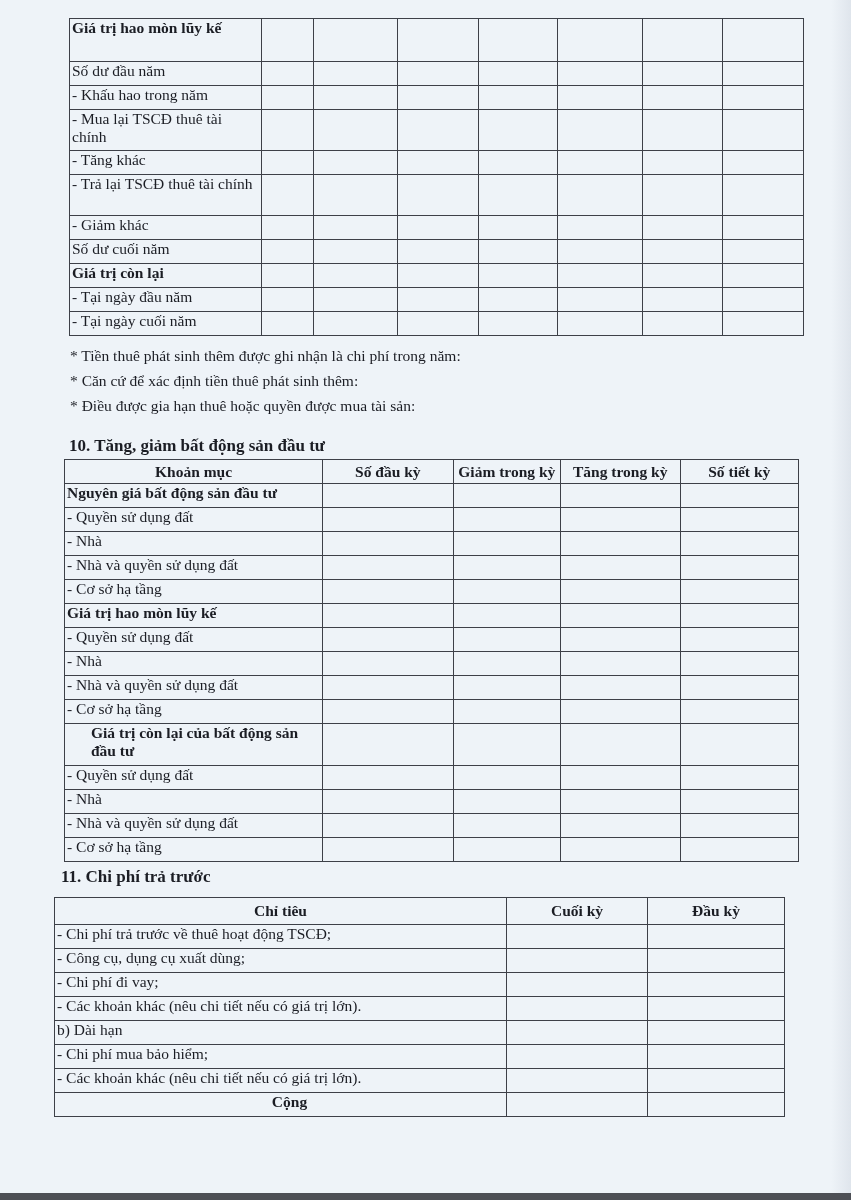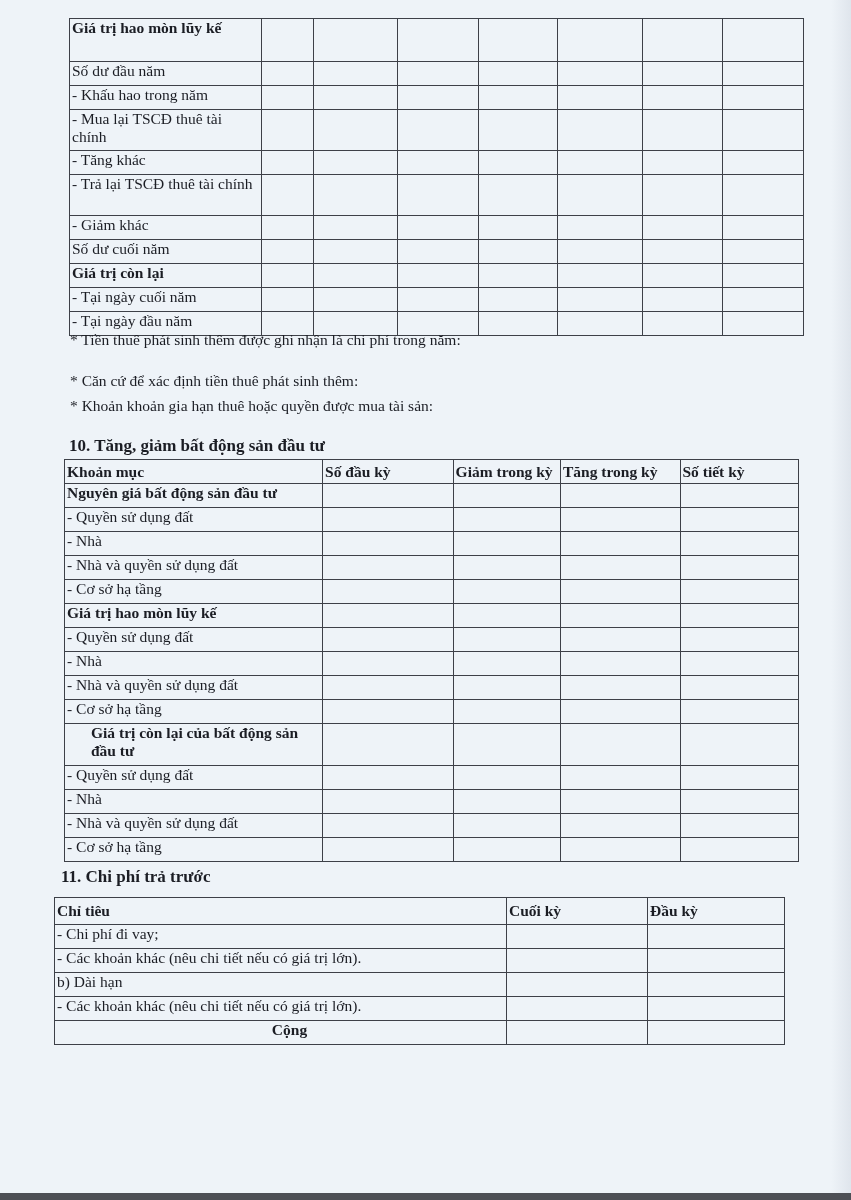--- a/index.html
+++ b/index.html
@@ -20,21 +20,21 @@
   table.grid {
     position: absolute; border-collapse: collapse; table-layout: fixed;
     font-size: 15.5px; line-height: 18px;
   }
   table.grid td, table.grid th {
     border: 1px solid #3d4048;
     padding: 0 2px; vertical-align: top; font-weight: normal; text-align: left;
     overflow: hidden;
   }
   table.grid td.bold, table.grid th { font-weight: bold; }
-  table.grid th { text-align: left; vertical-align: middle; }
+  table.grid th { text-align: center; vertical-align: middle; }
   table.grid td.center { text-align: center; padding-left: 20px; }
   .note {
     position: absolute; left: 70px; font-size: 15.5px; line-height: 18px; white-space: nowrap;
   }
   .heading {
     position: absolute; font-size: 17px; font-weight: bold; white-space: nowrap;
   }
   
   #t1 { left: 69px; top: 18px; width: 734px; }
   #t1 tr.r-tall td { height: 42px; }
@@ -150,45 +150,45 @@
         <td class="bold">Giá trị còn lại</td>
         <td></td>
         <td></td>
         <td></td>
         <td></td>
         <td></td>
         <td></td>
         <td></td>
       </tr>
       <tr class="r-short">
+        <td>- Tại ngày đầu năm</td>
+        <td></td>
+        <td></td>
+        <td></td>
+        <td></td>
+        <td></td>
+        <td></td>
+        <td></td>
+      </tr>
+      <tr class="r-short">
         <td>- Tại ngày cuối năm</td>
-        <td></td>
-        <td></td>
-        <td></td>
-        <td></td>
-        <td></td>
-        <td></td>
-        <td></td>
-      </tr>
-      <tr class="r-short">
-        <td>- Tại ngày đầu năm</td>
         <td></td>
         <td></td>
         <td></td>
         <td></td>
         <td></td>
         <td></td>
         <td></td>
       </tr>
     </tbody>
 </table>
 
-<div class="note" style="top:331px">* Tiền thuê phát sinh thêm được ghi nhận là chi phí trong năm:</div>
+<div class="note" style="top:347px">* Tiền thuê phát sinh thêm được ghi nhận là chi phí trong năm:</div>
 <div class="note" style="top:372px">* Căn cứ để xác định tiền thuê phát sinh thêm:</div>
-<div class="note" style="top:397px">* Khoản khoản gia hạn thuê hoặc quyền được mua tài sản:</div>
+<div class="note" style="top:397px">* Điều được gia hạn thuê hoặc quyền được mua tài sản:</div>
 
 <div class="heading" style="left:69px; top:436px">10. Tăng, giảm bất động sản đầu tư</div>
 <table class="grid" id="t2">
   <colgroup>
     <col style="width:257px">
       <col style="width:130px">
       <col style="width:107px">
       <col style="width:119px">
       <col style="width:118px">
   </colgroup>
@@ -319,31 +319,46 @@
   </colgroup>
   <thead>
     <tr class="r-head">
       <th>Chỉ tiêu</th>
       <th>Cuối kỳ</th>
       <th>Đầu kỳ</th>
     </tr>
   </thead>
   <tbody id="t3-body">
       <tr>
+        <td>- Chi phí trả trước về thuê hoạt động TSCĐ;</td>
+        <td></td>
+        <td></td>
+      </tr>
+      <tr>
+        <td>- Công cụ, dụng cụ xuất dùng;</td>
+        <td></td>
+        <td></td>
+      </tr>
+      <tr>
         <td>- Chi phí đi vay;</td>
         <td></td>
         <td></td>
       </tr>
       <tr>
         <td>- Các khoản khác (nêu chi tiết nếu có giá trị lớn).</td>
         <td></td>
         <td></td>
       </tr>
       <tr>
         <td>b) Dài hạn</td>
+        <td></td>
+        <td></td>
+      </tr>
+      <tr>
+        <td>- Chi phí mua bảo hiểm;</td>
         <td></td>
         <td></td>
       </tr>
       <tr>
         <td>- Các khoản khác (nêu chi tiết nếu có giá trị lớn).</td>
         <td></td>
         <td></td>
       </tr>
     </tbody>
   <tfoot>

